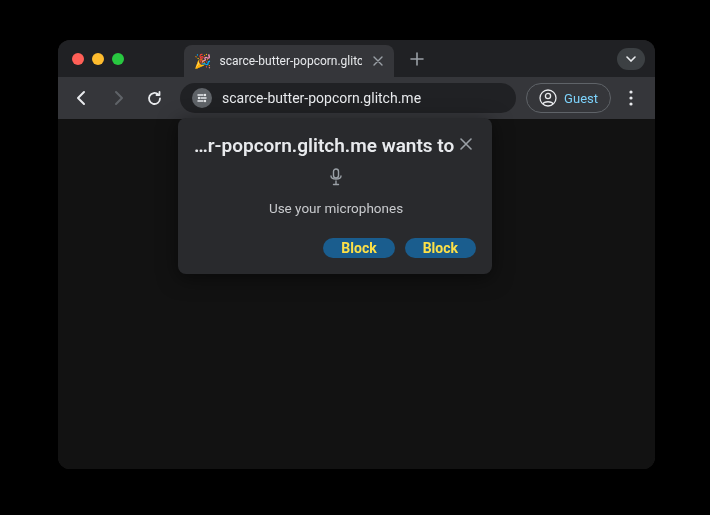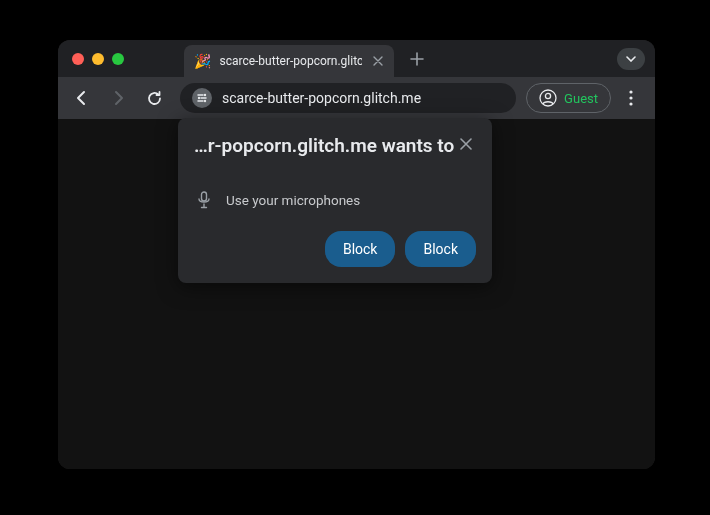--- a/index.html
+++ b/index.html
@@ -16,32 +16,32 @@
     .tab-title { white-space: nowrap; overflow: hidden; }
     .tab-close { width: 16px; height: 16px; display: flex; align-items: center; justify-content: center; cursor: pointer; color: #9aa0a6; flex-shrink: 0; }
     .new-tab { margin-left: 10px; width: 26px; height: 26px; display: flex; align-items: center; justify-content: center; color: #9aa0a6; cursor: pointer; border-radius: 50%; }
     .caret-btn { position: absolute; right: 10px; top: 8px; width: 28px; height: 22px; background: #3c4043; border-radius: 11px; display: flex; align-items: center; justify-content: center; color: #e8eaed; cursor: pointer; }
     .toolbar { height: 42px; background: #35363a; display: flex; align-items: center; padding: 0 8px; gap: 4px; }
     .nav-btn { width: 32px; height: 32px; display: flex; align-items: center; justify-content: center; color: #9aa0a6; cursor: pointer; border-radius: 50%; }
     .nav-btn.active { color: #e8eaed; }
     .omnibox { flex: 1; height: 30px; background: #202124; border-radius: 15px; display: flex; align-items: center; padding: 7px 12px; gap: 10px; margin: 0 6px; }
     .site-chip { width: 20px; height: 20px; border-radius: 10px; background: #5f6368; display: flex; align-items: center; justify-content: center; }
     .url { color: #e8eaed; font-size: 14px; white-space: nowrap; }
-    .guest-pill { height: 30px; border: 1px solid #5f6368; border-radius: 15px; display: flex; align-items: center; padding: 0 12px; gap: 7px; color: #22c55e; font-size: 13px; cursor: pointer; }
+    .guest-pill { height: 30px; border: 1px solid #5f6368; border-radius: 15px; display: flex; align-items: center; padding: 0 12px; gap: 7px; color: #7dd3fc; font-size: 13px; cursor: pointer; }
     .kebab { width: 32px; height: 32px; display: flex; align-items: center; justify-content: center; color: #e8eaed; cursor: pointer; }
     .content { position: absolute; top: 79px; left: 0; right: 0; bottom: 0; background: #121212; }
     .perm-dialog { position: absolute; left: 120px; top: -1px; width: 314px; background: #292a2d; border-radius: 8px; box-shadow: 0 4px 20px rgba(0,0,0,0.5); padding: 16px; }
     .perm-head { display: flex; justify-content: space-between; align-items: flex-start; }
     .perm-title { color: #e8eaed; font-size: 19px; font-weight: 600; }
     .perm-close { width: 20px; height: 20px; display: flex; align-items: center; justify-content: center; color: #9aa0a6; cursor: pointer; }
-    .perm-row { display: flex; align-items: center; gap: 14px; margin-top: 34px; padding-left: 2px; }
+    .perm-row { display: flex; align-items: center; gap: 14px; margin-top: 11px; padding-left: 2px; flex-direction: column; }
     .perm-icon { color: #9aa0a6; }
     .perm-text { color: #c8cacd; font-size: 13.5px; }
     .perm-actions { display: flex; gap: 10px; justify-content: flex-end; margin-top: 22px; }
-    .pill-btn { background: #1a5d8e; color: #ffffff; border: none; border-radius: 16px; height: 36px; padding: 0 18px; font-size: 14px; font-weight: 400; cursor: pointer; }
+    .pill-btn { background: #1a5d8e; color: #fde047; border: none; border-radius: 16px; height: 20px; padding: 0 18px; font-size: 14px; font-weight: 700; cursor: pointer; }
     svg { display: block; }
   </style>
 </head>
 <body>
 
 <div class="window">
   <div class="titlebar">
     <div class="traffic-lights">
       <div class="tl tl-close"></div>
       <div class="tl tl-min"></div>

